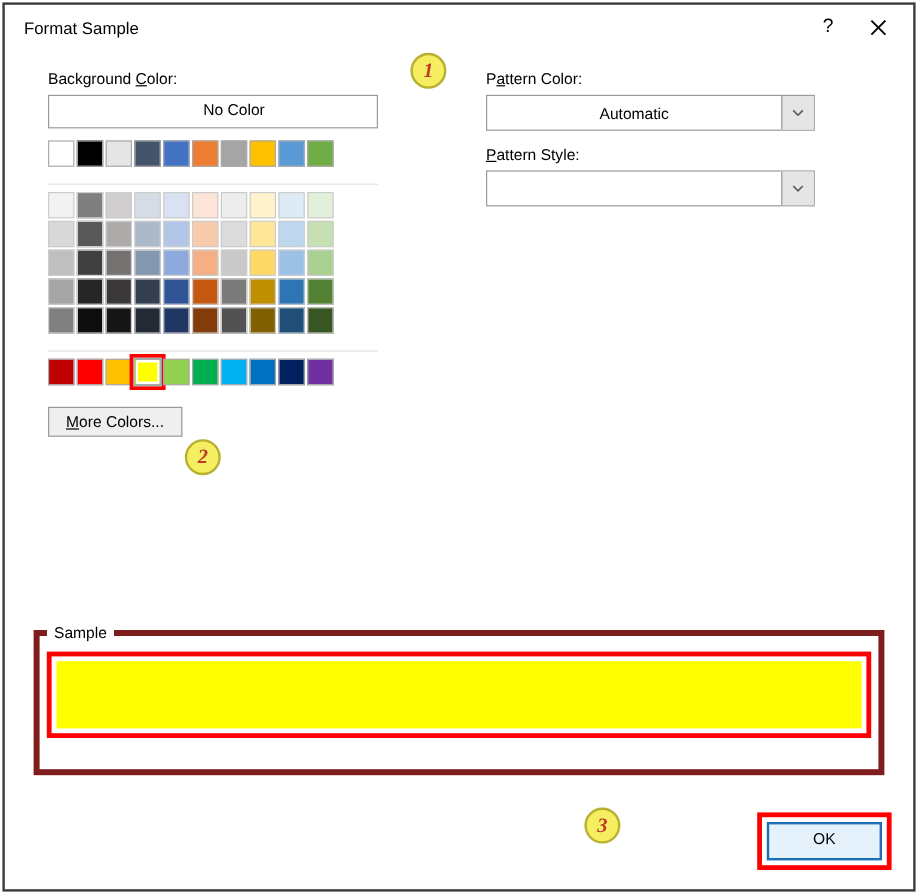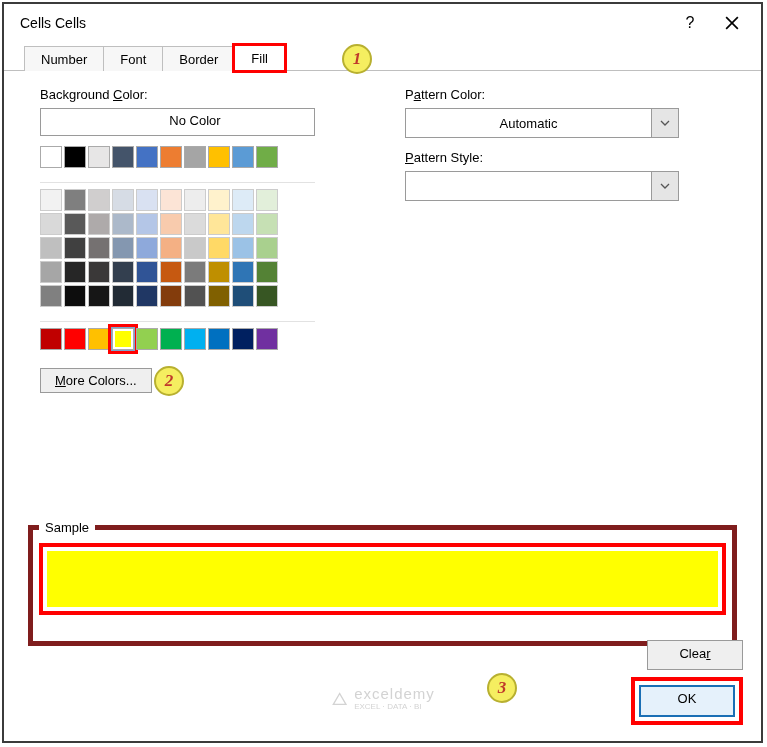--- a/index.html
+++ b/index.html
@@ -223,36 +223,30 @@
   }
   .wm .sub { font-size: 8px; letter-spacing: 0; }
   .u { text-decoration: underline; }
 </style>
 </head>
 <body>
 
 <div class="dialog">
 
   <div class="titlebar">
-    <div class="title">Cells Cells</div>
+    <div class="title">Format Sample</div>
     <div class="ctl">?</div>
     <div class="ctl">
       <svg viewBox="0 0 12 12" width="14" height="14">
           <line x1="1" y1="1" x2="11" y2="11" stroke="#000" stroke-width="1.4"></line>
           <line x1="11" y1="1" x2="1" y2="11" stroke="#000" stroke-width="1.4"></line>
         </svg>
     </div>
   </div>
 
-  <div class="tabs">
-    <div class="tab">Number</div>
-    <div class="tab">Font</div>
-    <div class="tab">Border</div>
-    <div class="tab active hl">Fill</div>
-  </div>
 
   <div class="anno" style="top:40px; left:338px">1</div>
 
   <div class="body">
     <div class="cols">
       <div>
         <div class="label">Background <span class="u">C</span>olor:</div>
         <div class="nocolor-btn">No Color</div>
 
         <div class="swatch-row" id="theme-row">
@@ -373,35 +367,23 @@
 
   <div class="anno" style="top:362px; left:150px">2</div>
 
   <fieldset class="sample-frame">
     <legend>Sample</legend>
     <div class="sample-box">
       <div class="sample-fill"></div>
     </div>
   </fieldset>
 
-  <div class="clear-pos">
-    <div class="plain-btn">Clea<span class="u">r</span></div>
-  </div>
 
   <div class="anno" style="bottom:38px; right:244px">3</div>
 
   <div class="bottom-btns">
     <div class="ok-wrap">
       <div class="ok-btn">OK</div>
     </div>
   </div>
 
-  <div class="wm">
-    <svg width="18" height="18" viewBox="0 0 20 20">
-        <path d="M3 17 L10 5 L17 17 Z" fill="none" stroke="#d3d3d3" stroke-width="1.5"></path>
-      </svg>
-    <div>
-      <span>exceldemy</span>
-      <div class="sub">EXCEL · DATA · BI</div>
-    </div>
-  </div>
 
 </div>
 
 </body></html>

